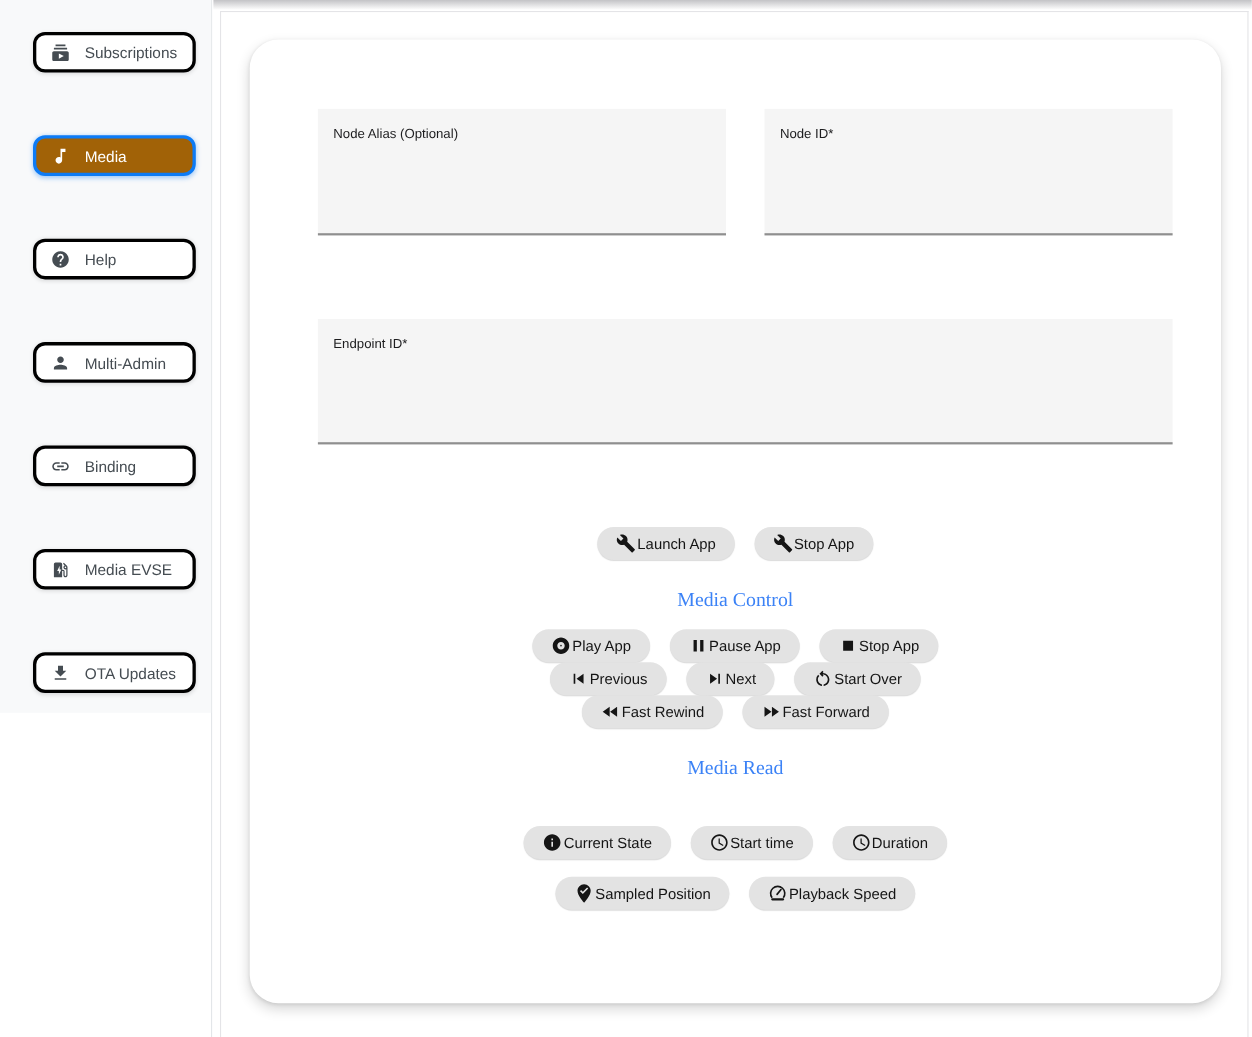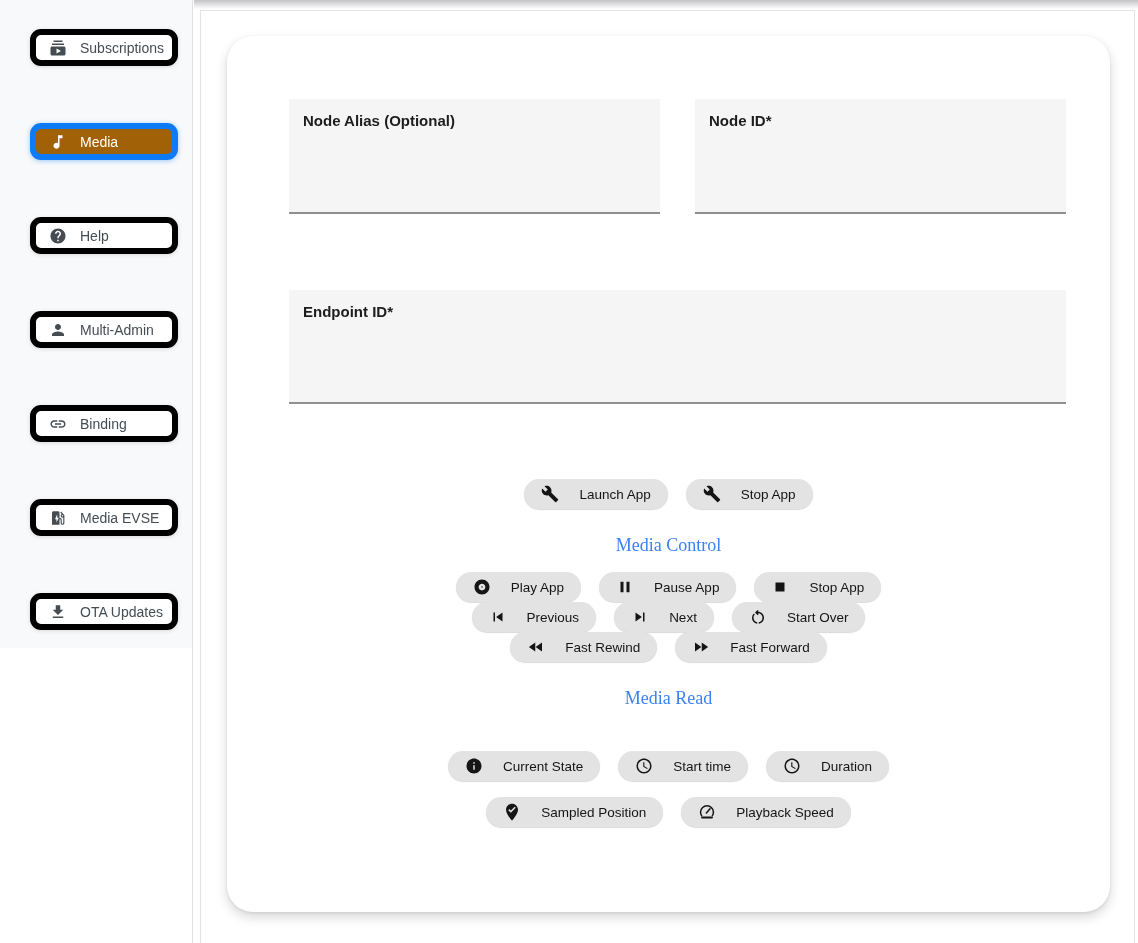--- a/index.html
+++ b/index.html
@@ -5,21 +5,21 @@
   * { margin:0; padding:0; box-sizing:border-box; }
   html,body { width:1138px; height:943px; background:#ffffff; overflow:hidden;
               font-family:"Liberation Sans", sans-serif; }
 
   
   .sidebar { position:absolute; left:0; top:0; width:193px; height:943px;
              background:#ffffff; border-right:1px solid #dde0e4; }
   .sidebar-nav { background:#f8f9fa; padding:29px 0 18px 0;
                  display:flex; flex-direction:column; gap:57px; }
   .side-item { width:148px; height:37px; margin-left:30px;
-               background:#ffffff; border:6px solid #000000; border-radius:11px;
+               background:#ffffff; border:3px solid #000000; border-radius:11px;
                display:flex; align-items:center; gap:13px; padding-left:13px;
                box-shadow:0 1px 4px rgba(0,0,0,0.13); cursor:pointer;
                font-size:14px; color:#454c52; }
   .side-item svg { width:18px; height:18px; flex:none; }
   .side-item.active { background:#a16207; border-color:#0d7bf5; color:#ffffff;
                       box-shadow:0 1px 5px rgba(13,123,245,0.4); }
 
   
   .main { position:absolute; left:193px; top:0; right:0; bottom:0; background:#fff; }
   .top-shade { position:absolute; top:0; left:1px; right:0; height:9px;
@@ -28,32 +28,32 @@
            background:#ffffff; border:1px solid #e4e4e7; border-bottom:none; }
 
   .card { position:absolute; left:26px; top:25px; width:883px; height:876px;
           background:#ffffff; border-radius:26px;
           box-shadow:0 1px 3px rgba(0,0,0,0.08), 0 5px 12px rgba(0,0,0,0.16); }
 
   
   .fields-row { display:flex; gap:35px; margin:63px 44px 0 62px; }
   .field { flex:1; height:115px; background:#f5f5f5;
            border-bottom:2px solid #8f8f8f; padding:13px 14px; cursor:text; }
-  .field-label { font-size:15px; color:#1d1d1f;font-weight:bold; }
+  .field-label { font-size:12px; color:#1d1d1f; }
   .full-row { margin:76px 44px 0 62px; display:flex; }
   .full-row .field { flex:1; height:114px; }
 
   
   .btn-row { display:flex; justify-content:center; align-items:center; gap:18px; }
   .row-app   { margin-top:75px; }
   .row-mc-1  { margin-top:18px; }
   .row-gap   { }
   .row-mr-1  { margin-top:44px; }
   .row-mr-2  { margin-top:16px; }
-  .pill { display:inline-flex; align-items:center; gap:20px; height:30px;
+  .pill { display:inline-flex; align-items:center; gap:1px; height:30px;
           padding:0 17px; background:#e3e3e3; border:none; border-radius:40px;
           font-family:"Liberation Sans", sans-serif; font-size:13.5px; color:#151515;
           box-shadow:0 1px 1px rgba(0,0,0,0.15); cursor:pointer; white-space:nowrap; }
   .pill svg { width:18px; height:18px; flex:none; }
 
   .section-heading { margin-top:27px; text-align:center;
                      font-family:"Liberation Serif", serif; font-size:18px;
                      color:#3b82f6; line-height:18px; }
 </style>
 </head>

